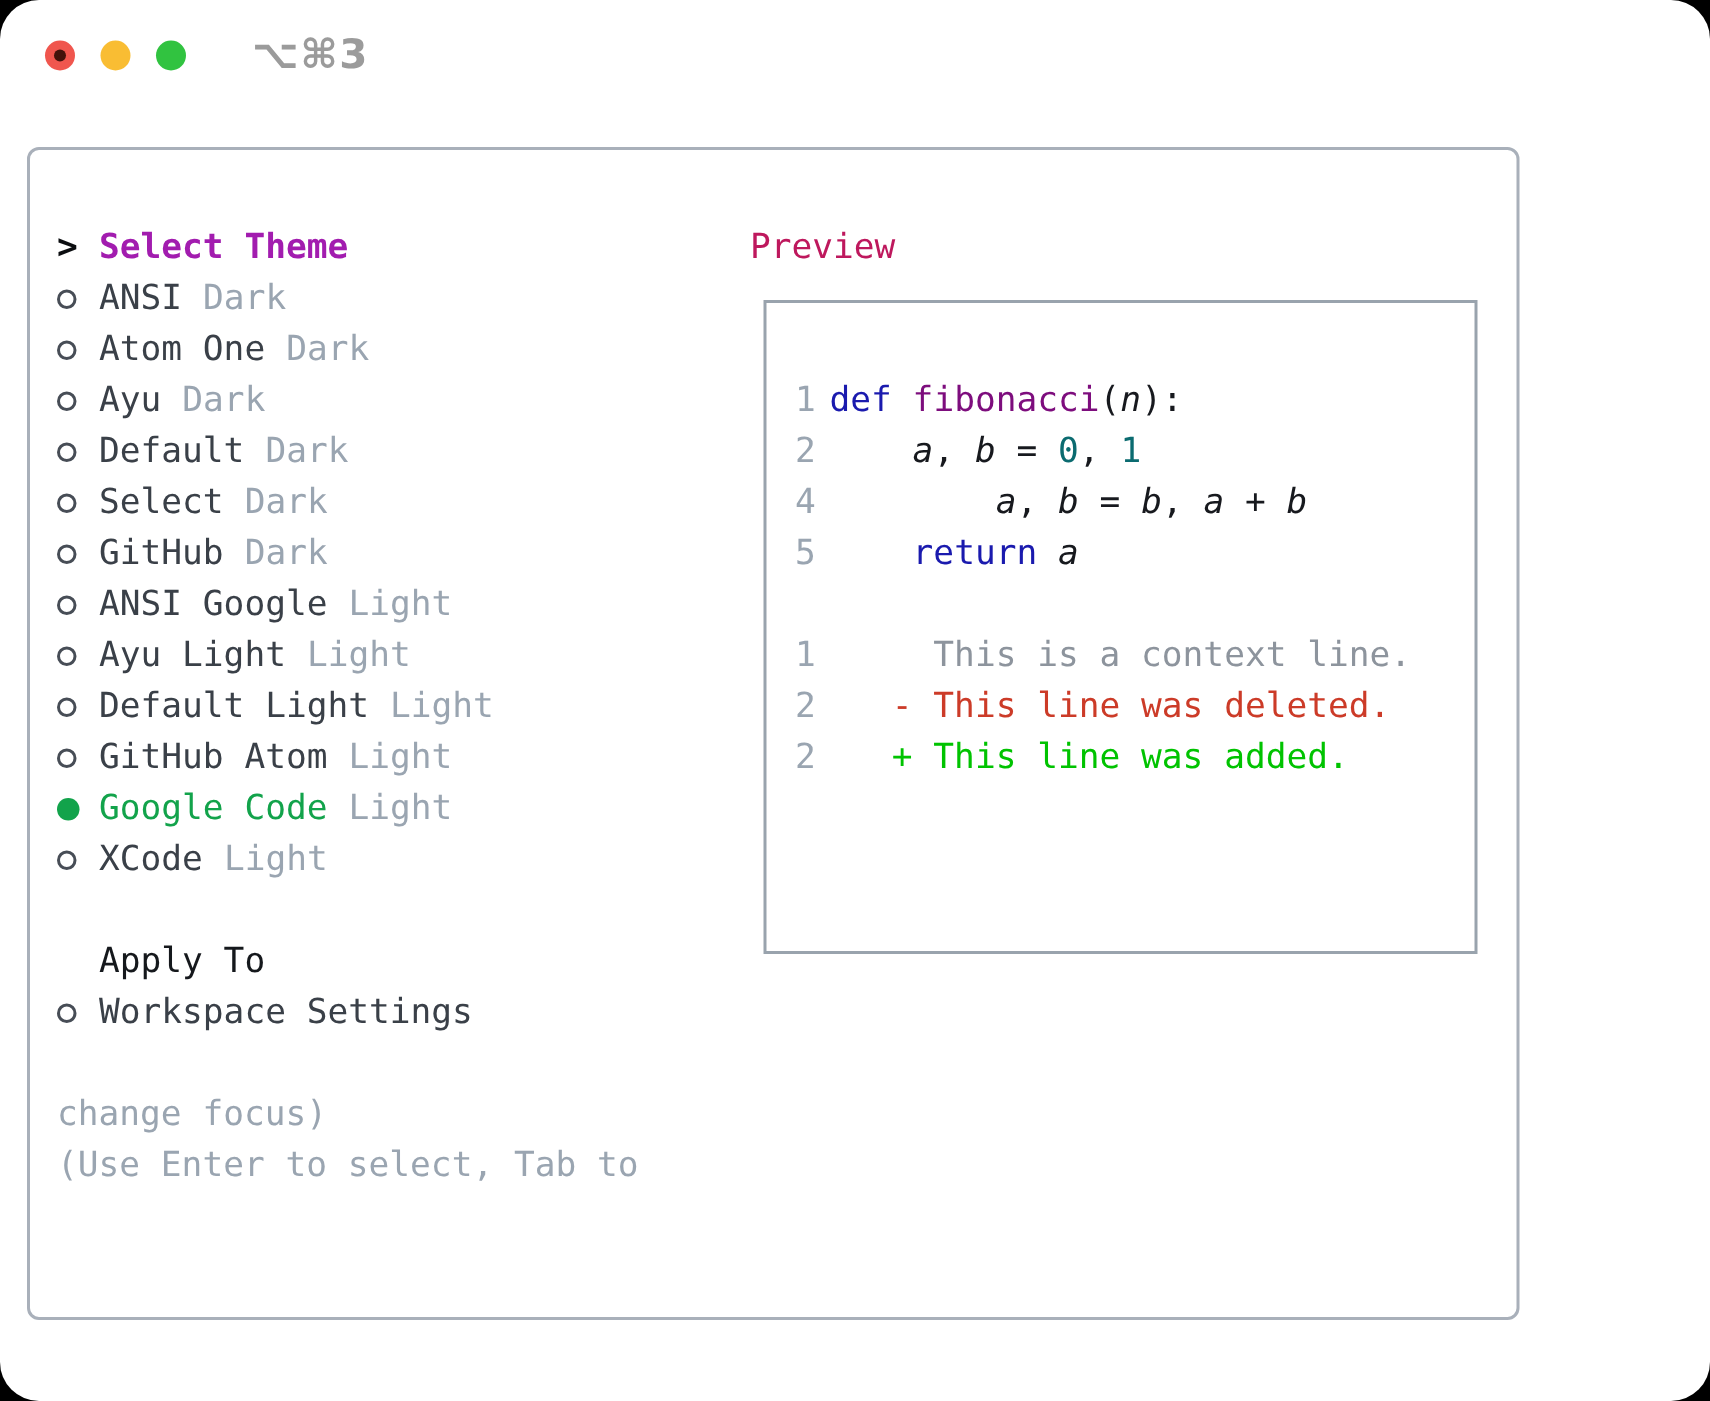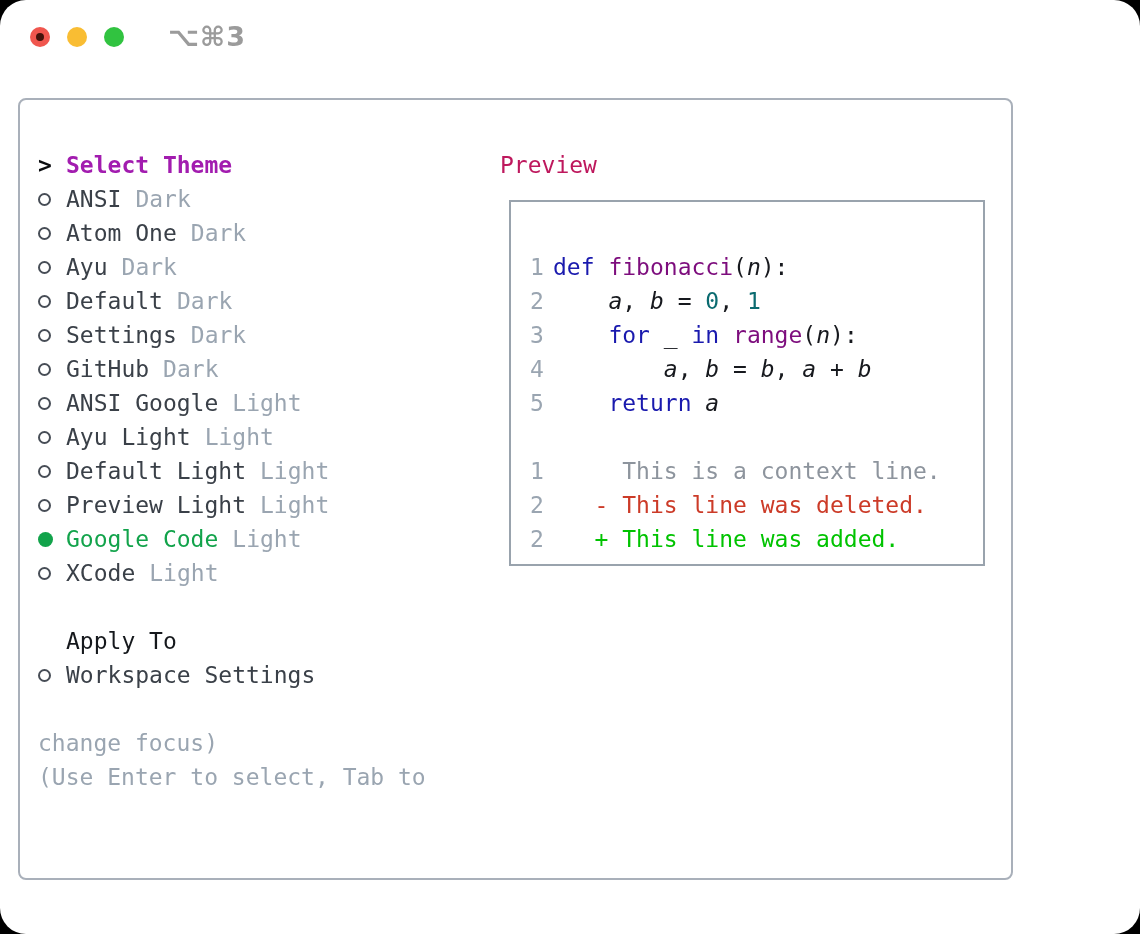--- a/index.html
+++ b/index.html
@@ -51,21 +51,21 @@
     display:inline-block; width:15px; height:15px; border-radius:50%;
     background:var(--accent-green,#12a34b);
   }
   .help-line { color:var(--muted,#9aa5b1); }
   
   .preview-title {
     position:absolute; left:480px; top:48px; height:34px; line-height:34px;
     font-size:23px; font-weight:normal; color:#be185d;
   }
   .preview-box {
-    position:absolute; left:489px; top:100px; width:476px; height:366px;
+    position:absolute; left:489px; top:100px; width:476px; height:436px;
     border:2px solid #99a3ad; background:#fff;
   }
   .code-block { position:absolute; left:19px; top:48px; font-size:23px; }
   .cl { height:34px; line-height:34px; white-space:pre; }
   .ln { display:inline-block; width:23px; color:var(--muted,#9aa5b1); }
   .tk-kw { color:var(--keyword,#1a1aae); }
   .tk-fn { color:var(--function,#7d0d7d); }
   .tk-nu { color:var(--number,#0b6b70); }
   .tk-va { color:#17191e; font-style:italic; }
   .tk-pl { color:#17191e; }
@@ -91,26 +91,26 @@
       <div class="row">
         <span class="pfx hdr-pfx">&gt;</span>
         <span class="hdr">Select Theme</span>
       </div>
 
       <div id="theme-rows">
           <div class="row"><span class="pfx"><i class="ring"></i></span><span class="nm">ANSI</span><span class="vr">Dark</span></div>
           <div class="row"><span class="pfx"><i class="ring"></i></span><span class="nm">Atom One</span><span class="vr">Dark</span></div>
           <div class="row"><span class="pfx"><i class="ring"></i></span><span class="nm">Ayu</span><span class="vr">Dark</span></div>
           <div class="row"><span class="pfx"><i class="ring"></i></span><span class="nm">Default</span><span class="vr">Dark</span></div>
-          <div class="row"><span class="pfx"><i class="ring"></i></span><span class="nm">Settings</span><span class="vr">Dark</span></div>
+          <div class="row"><span class="pfx"><i class="ring"></i></span><span class="nm">Select</span><span class="vr">Dark</span></div>
           <div class="row"><span class="pfx"><i class="ring"></i></span><span class="nm">GitHub</span><span class="vr">Dark</span></div>
           <div class="row"><span class="pfx"><i class="ring"></i></span><span class="nm">ANSI Google</span><span class="vr">Light</span></div>
           <div class="row"><span class="pfx"><i class="ring"></i></span><span class="nm">Ayu Light</span><span class="vr">Light</span></div>
           <div class="row"><span class="pfx"><i class="ring"></i></span><span class="nm">Default Light</span><span class="vr">Light</span></div>
-          <div class="row"><span class="pfx"><i class="ring"></i></span><span class="nm">Preview Light</span><span class="vr">Light</span></div>
+          <div class="row"><span class="pfx"><i class="ring"></i></span><span class="nm">GitHub Atom</span><span class="vr">Light</span></div>
           <div class="row"><span class="pfx"><i class="dot"></i></span><span class="nm sel">Google Code</span><span class="vr">Light</span></div>
           <div class="row"><span class="pfx"><i class="ring"></i></span><span class="nm">XCode</span><span class="vr">Light</span></div>
         </div>
 
       <div class="row"></div>
 
       <div class="row">
         <span class="pfx"></span>
         <span class="sub-hdr">Apply To</span>
       </div>
@@ -124,21 +124,20 @@
       <div class="row help-line">change focus)</div>
       <div class="row help-line">(Use Enter to select, Tab to</div>
     </div>
 
     <div class="preview-title">Preview</div>
 
     <div class="preview-box">
       <div class="code-block" id="code-block">
           <div class="cl"><span class="ln">1</span><span><span class="tk-kw">def</span><span class="tk-pl"> </span><span class="tk-fn">fibonacci</span><span class="tk-pl">(</span><span class="tk-va">n</span><span class="tk-pl">):</span></span></div>
           <div class="cl"><span class="ln">2</span><span><span class="tk-pl">    </span><span class="tk-va">a</span><span class="tk-pl">, </span><span class="tk-va">b</span><span class="tk-pl"> = </span><span class="tk-nu">0</span><span class="tk-pl">, </span><span class="tk-nu">1</span></span></div>
-          <div class="cl"><span class="ln">3</span><span><span class="tk-pl">    </span><span class="tk-kw">for</span><span class="tk-pl"> </span><span class="tk-va">_</span><span class="tk-pl"> </span><span class="tk-kw">in</span><span class="tk-pl"> </span><span class="tk-fn">range</span><span class="tk-pl">(</span><span class="tk-va">n</span><span class="tk-pl">):</span></span></div>
           <div class="cl"><span class="ln">4</span><span><span class="tk-pl">        </span><span class="tk-va">a</span><span class="tk-pl">, </span><span class="tk-va">b</span><span class="tk-pl"> = </span><span class="tk-va">b</span><span class="tk-pl">, </span><span class="tk-va">a</span><span class="tk-pl"> + </span><span class="tk-va">b</span></span></div>
           <div class="cl"><span class="ln">5</span><span><span class="tk-pl">    </span><span class="tk-kw">return</span><span class="tk-pl"> </span><span class="tk-va">a</span></span></div>
           <div class="cl"></div>
           <div class="cl"><span class="ln">1</span><span class="df-context">     This is a context line.</span></div>
           <div class="cl"><span class="ln">2</span><span class="df-deleted">   - This line was deleted.</span></div>
           <div class="cl"><span class="ln">2</span><span class="df-added">   + This line was added.</span></div>
         </div>
     </div>
 
   </div>

